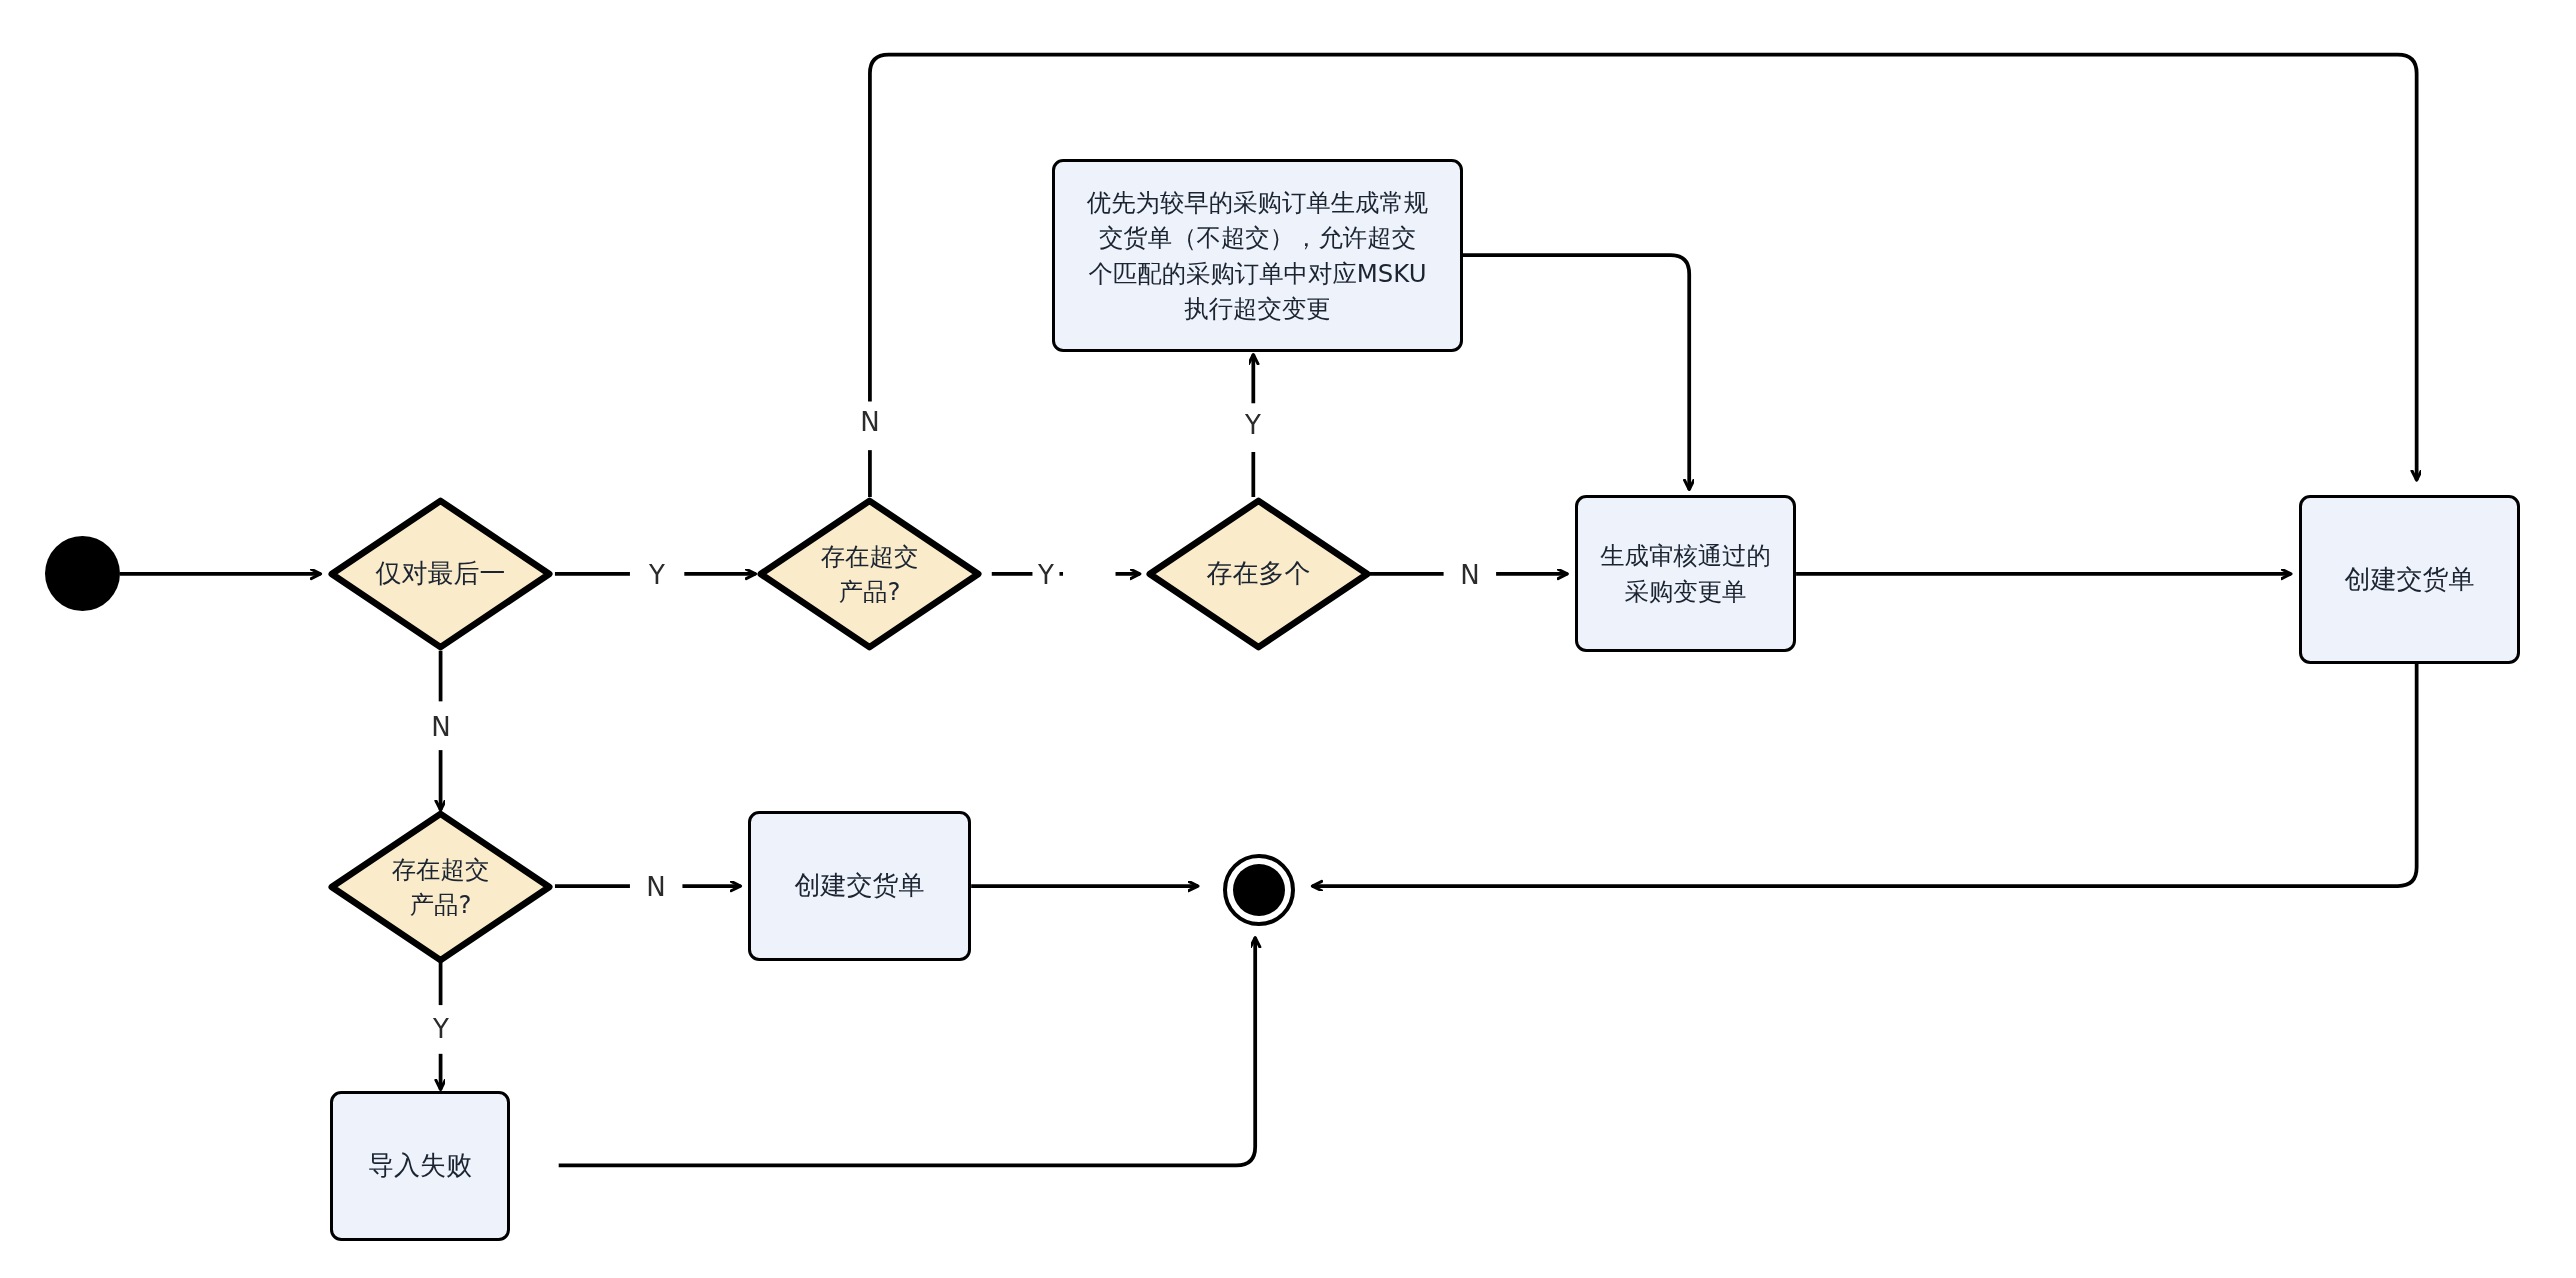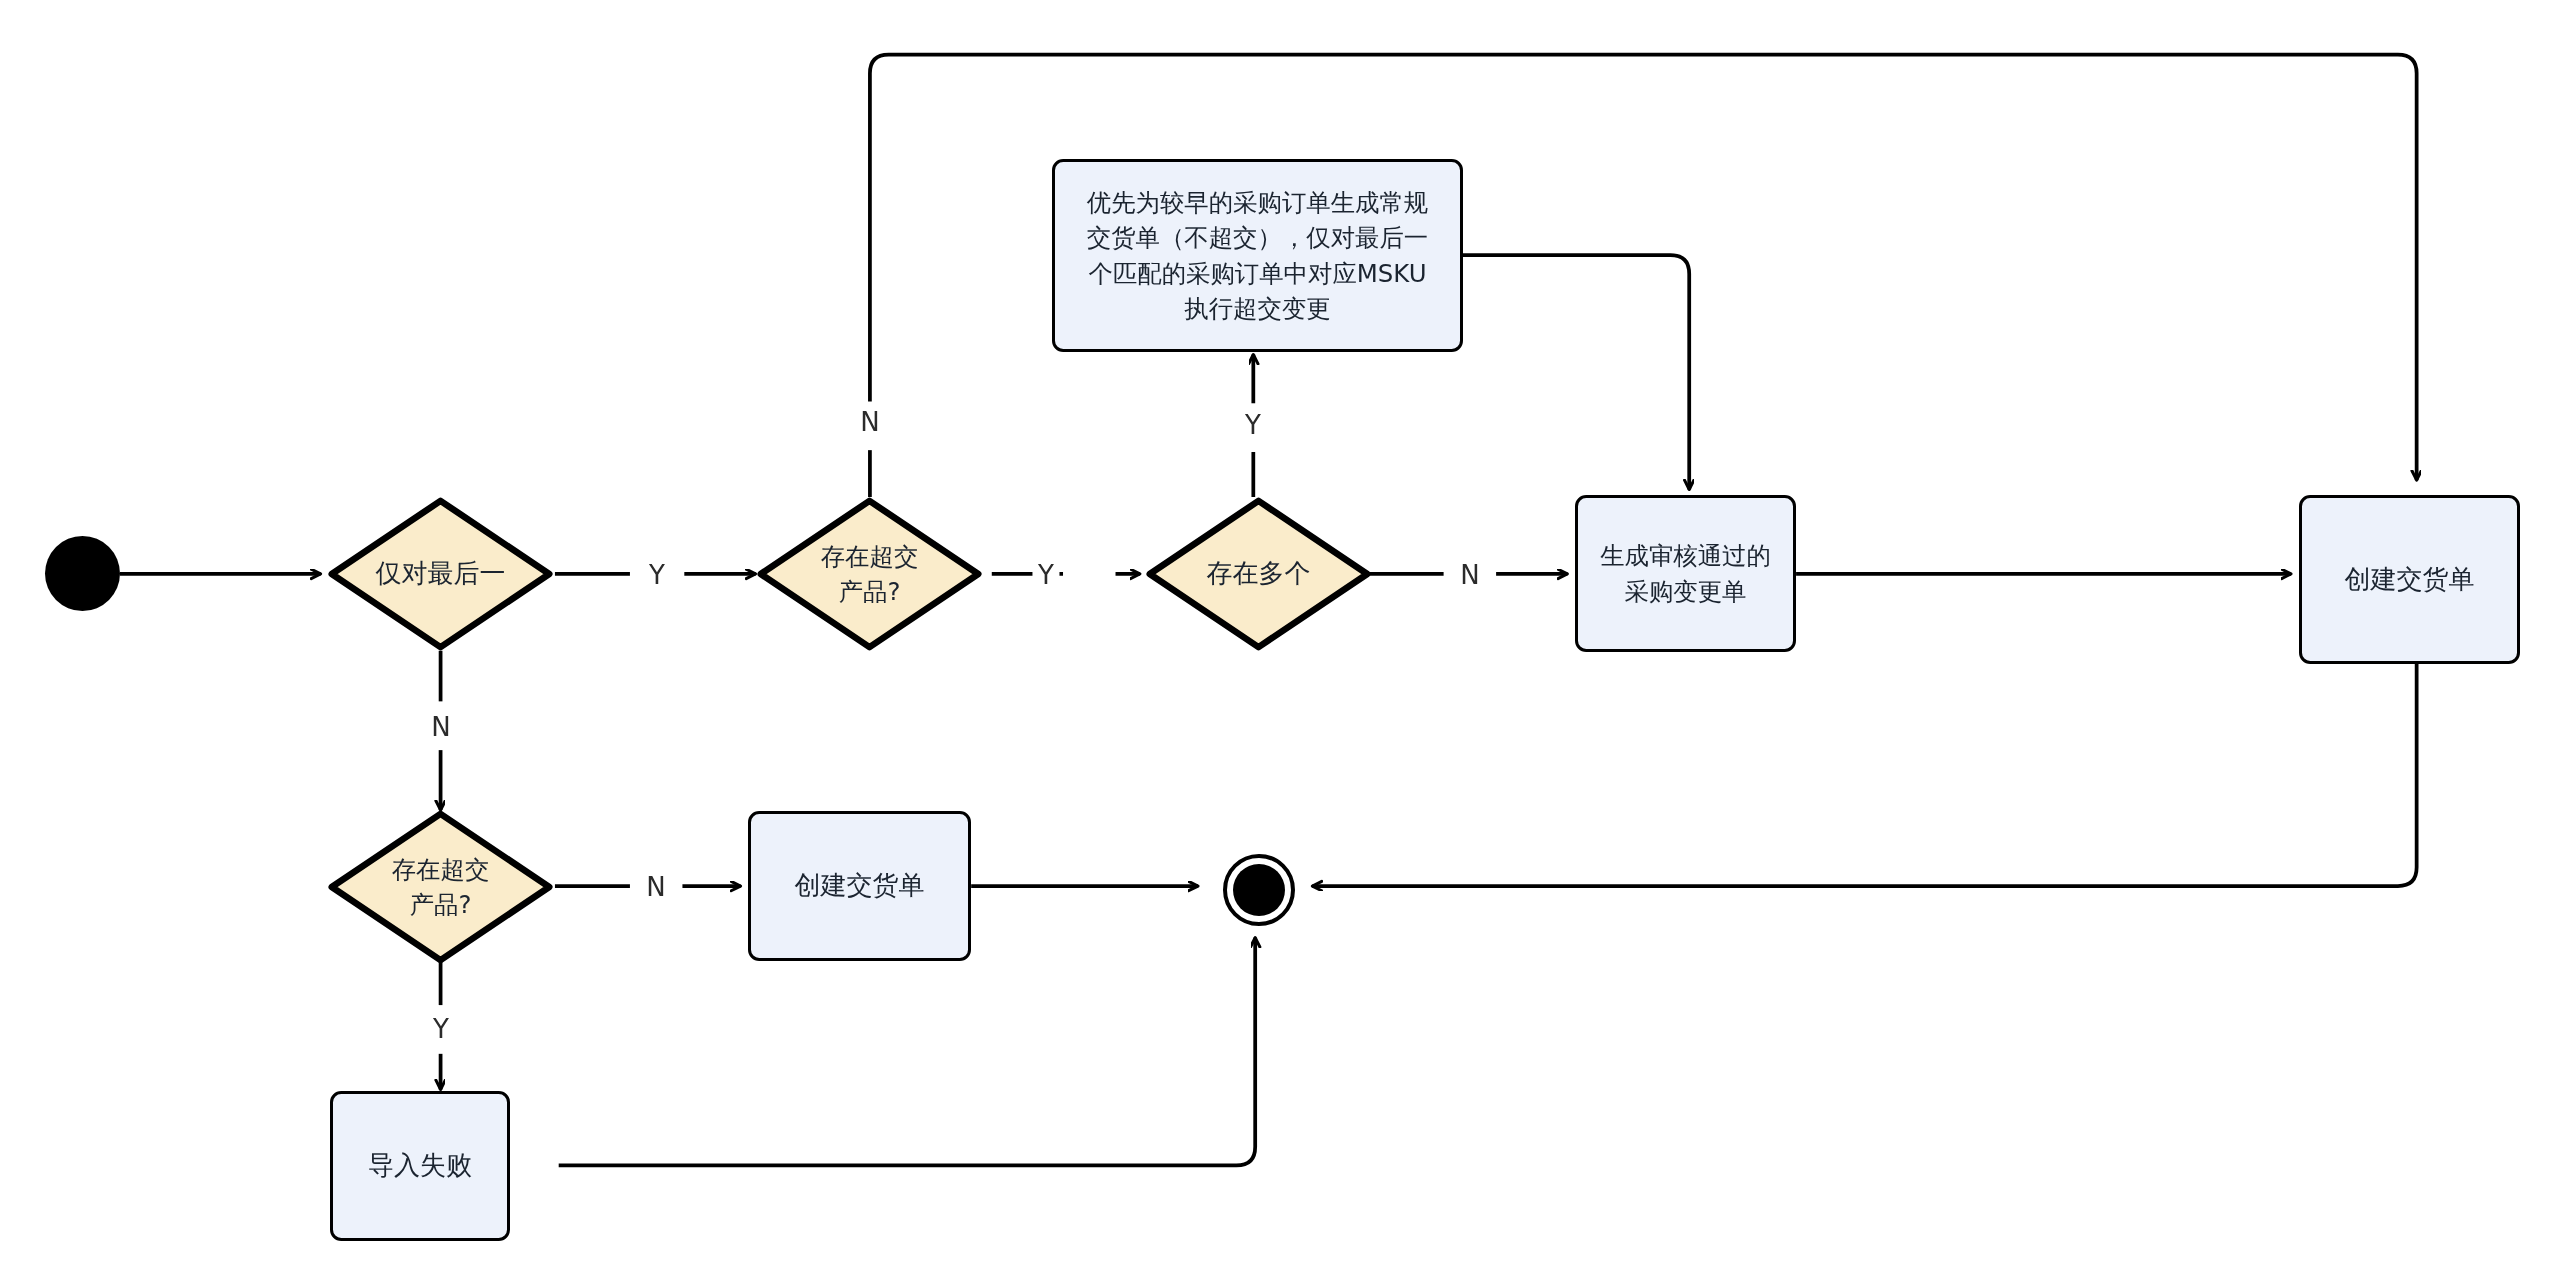--- a/index.html
+++ b/index.html
@@ -88,21 +88,21 @@
 
   <div class="diamond-wrap" style="left:1146px;top:497px;width:225px;height:154px;">
     <svg width="225" height="154" viewBox="0 0 240 164">
       <polygon points="120,4 236,82 120,160 4,82" fill="#faeccb" stroke="#000" stroke-width="7" stroke-linejoin="round"></polygon>
     </svg>
     <div class="dtext f28">存在多个</div>
   </div>
 
   <div class="node rectnode" style="left:1052px;top:159px;width:411px;height:193px;">
     <div class="lbl f26">优先为较早的采购订单生成常规
-交货单（不超交），仅对最后一
+交货单（不超交），允许超交
 个匹配的采购订单中对应MSKU
 执行超交变更</div>
   </div>
 
   <div class="node rectnode" style="left:1575px;top:495px;width:221px;height:157px;">
     <div class="lbl f26">生成审核通过的
 采购变更单</div>
   </div>
 
   <div class="node rectnode" style="left:2299px;top:495px;width:221px;height:169px;">

